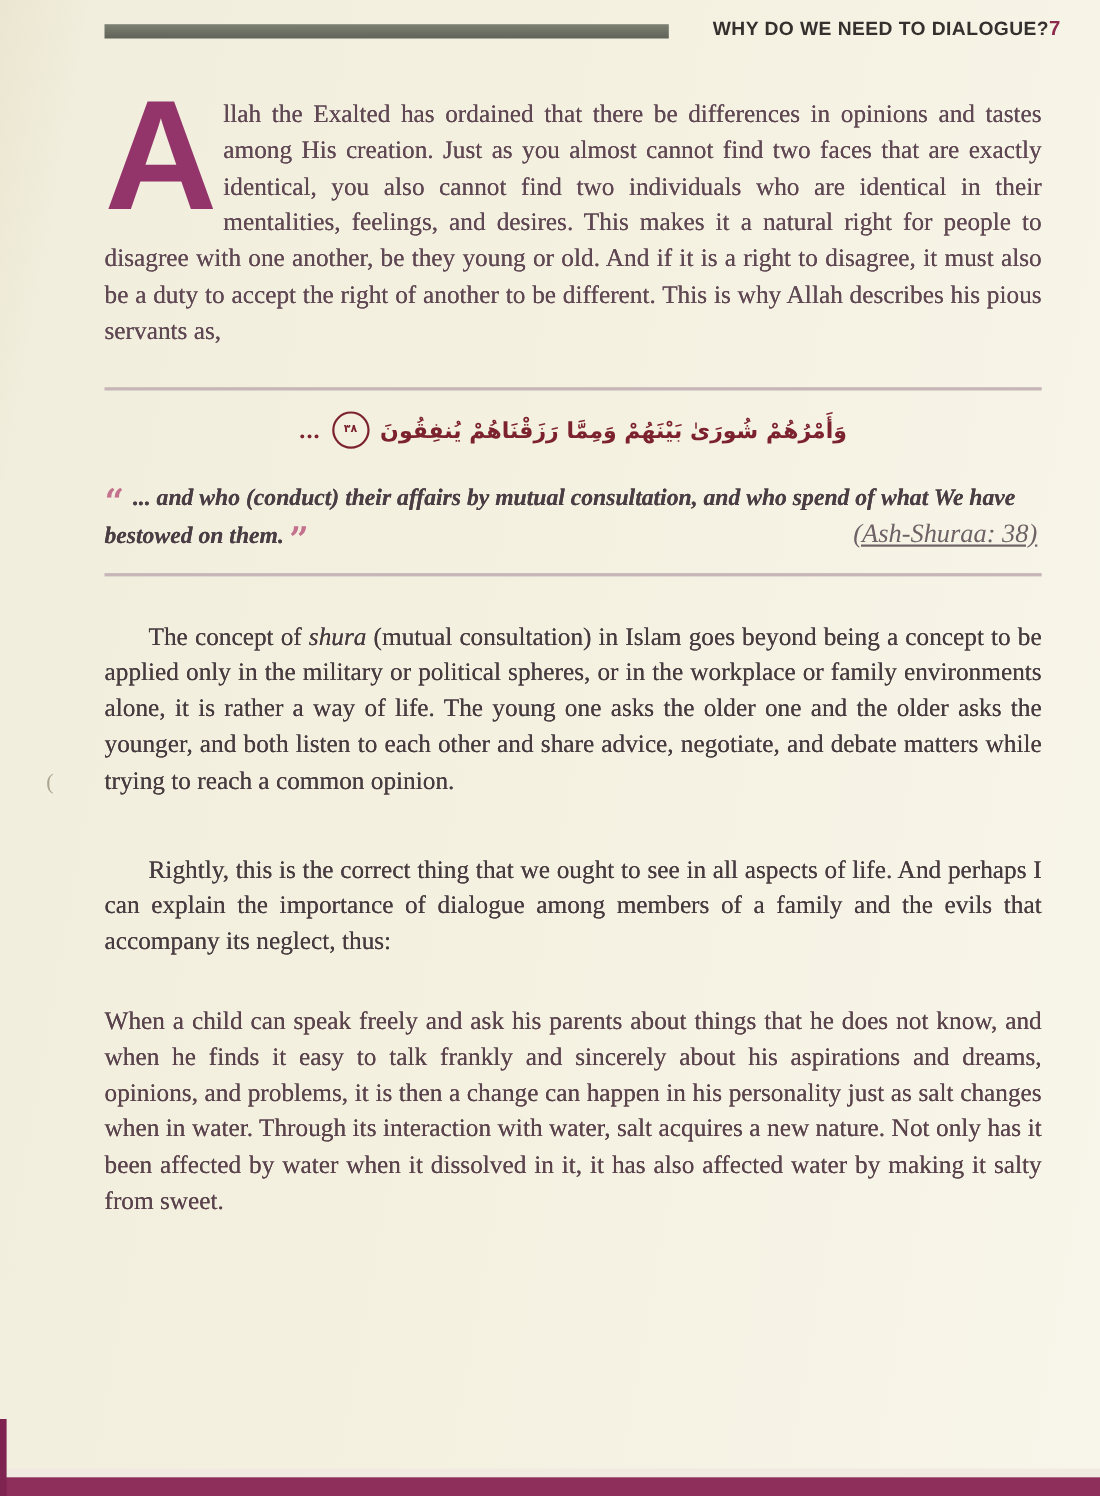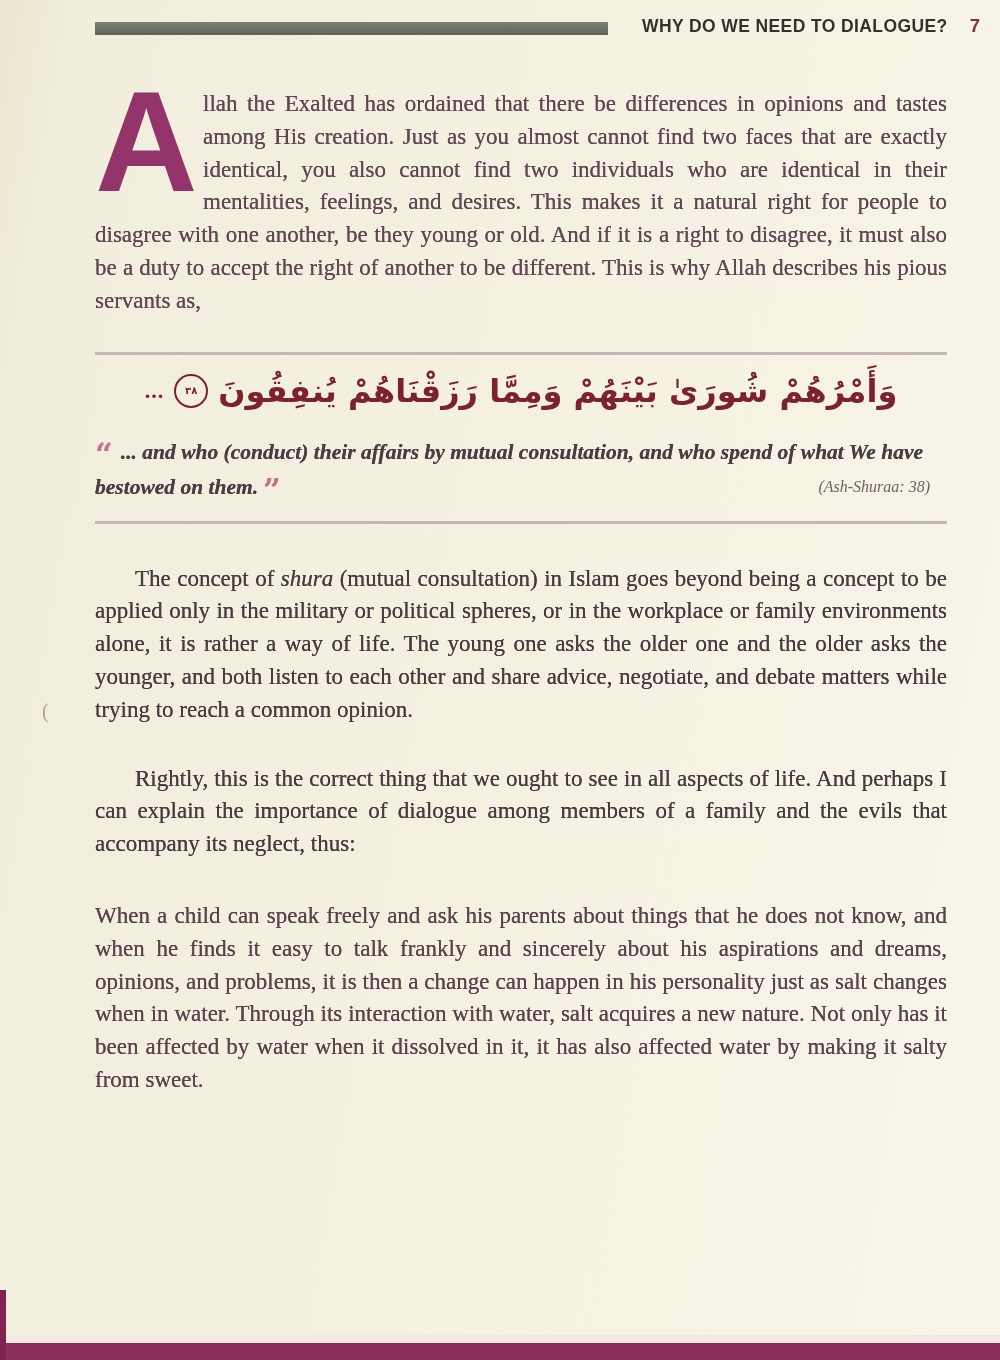--- a/index.html
+++ b/index.html
@@ -9,22 +9,22 @@
     background:linear-gradient(100deg,#ebe6d1 0%,#f1eedd 7%,#f4f1e1 50%,#f8f6ea 100%);
     overflow:hidden;
     font-family:"Liberation Serif", serif;
   }
   
   .header-rule{
     position:absolute;left:95px;top:22px;width:513px;height:13px;
     background:linear-gradient(180deg,#7d8174 0%,#6b6f63 60%,#5f6358 100%);
   }
   .header-row{
-    position:absolute;top:15px;right:20px;
-    display:flex;align-items:baseline;gap:22px;
+    position:absolute;top:15px;right:36px;
+    display:flex;align-items:baseline;
     font-family:"Liberation Sans", sans-serif;
   }
   .header-title{font-weight:bold;font-size:17.5px;letter-spacing:.4px;color:#33302e;}
   .page-num{font-weight:bold;font-size:18.5px;color:#8c2a4d;}
   
   .content{position:absolute;left:95px;top:88px;width:852px;}
   .body-text{
     font-size:23px;line-height:32.8px;text-align:justify;margin:0;
     text-shadow:0 0 .5px currentColor;
   }
@@ -47,45 +47,46 @@
     margin:16px 0 6px 0;color:#7c222f;
   }
   .verse-dots{font-size:22px;font-weight:bold;letter-spacing:1px;}
   .verse-badge{
     width:30px;height:30px;border:2px solid #7c222f;border-radius:50%;
     display:flex;align-items:center;justify-content:center;
     font-size:10px;font-weight:bold;font-family:"DejaVu Sans", sans-serif;
     flex:0 0 auto;
   }
   .verse-text{
-    font-family:"DejaVu Sans", sans-serif;font-size:32px;font-weight:bold;
+    font-family:"DejaVu Sans", sans-serif;font-size:20px;font-weight:bold;
     direction:rtl;line-height:40px;
   }
   
   .quote{
     position:relative;margin:24px 0 0 0;
     font-style:italic;font-weight:bold;
     font-size:21.5px;line-height:35px;color:#4a3e44;
     text-align:left;padding-bottom:0;
     text-shadow:0 0 .4px currentColor;
   }
   .qmark{
     font-style:normal;font-family:"DejaVu Serif", serif;
     color:#c4718e;font-size:31px;line-height:0;vertical-align:-7px;
     text-shadow:none;
   }
   .qmark.open{margin-right:8px;}
   .qmark.close{margin-left:5px;}
   .citation{
-    position:absolute;right:17px;bottom:1px;
-    font-weight:normal;font-size:16px;color:#6e6266;
+    position:absolute;right:4px;bottom:1px;
+    font-weight:normal;font-size:24px;color:#6e6266;
     text-shadow:none;
+    text-decoration:underline;
   }
   .para-gap{margin-top:39px;}
-  .para-gap-lg{margin-top:36px;}
+  .para-gap-lg{margin-top:48px;}
   .item-num{font-weight:bold;margin-right:15px;}
   
   .margin-mark{
     position:absolute;left:42px;top:700px;
     font-size:20px;color:#aba491;font-family:"Liberation Serif", serif;
   }
   
   .bottom-strip{position:absolute;left:0;right:0;bottom:17px;height:8px;background:#f1eae1;}
   .bottom-bar{position:absolute;left:0;right:0;bottom:0;height:17px;background:#8e2e5a;}
   .edge-sliver{position:absolute;left:0;bottom:0;width:6px;height:70px;background:#7f2450;}

